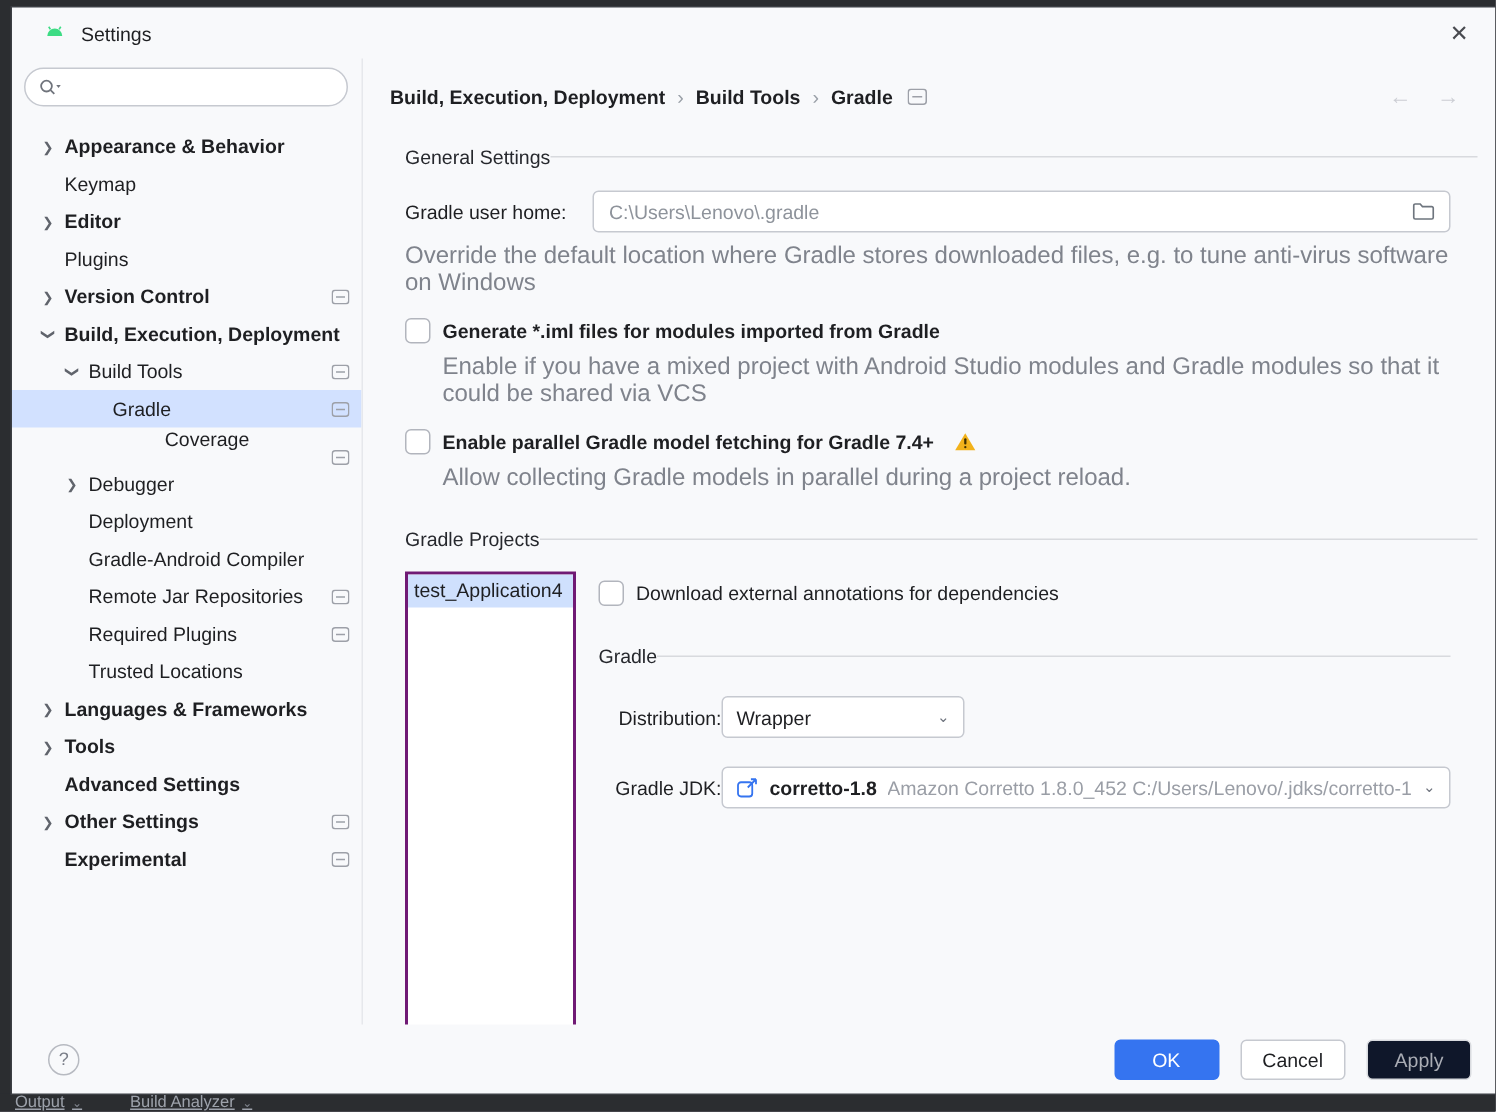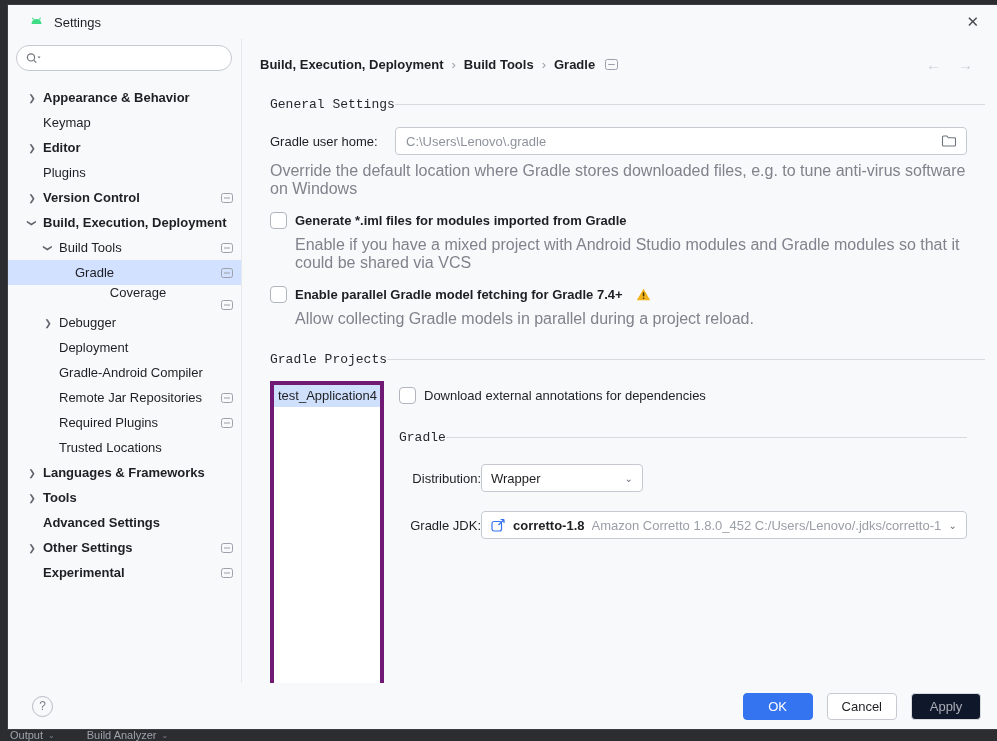--- a/index.html
+++ b/index.html
@@ -2,21 +2,21 @@
 <html><head>
 <meta charset="utf-8">
 <style>
   *{box-sizing:border-box;margin:0;padding:0;}
   html,body{background:#1e1f22;}
   body{font-family:"Liberation Sans",sans-serif;}
   .stage{position:relative;width:997px;height:741px;background:#2b2d30;overflow:hidden;font-size:13px;color:#1e1f22;}
 
   
   .bottom-strip{position:absolute;left:0;bottom:0;width:100%;height:12px;display:flex;align-items:flex-start;gap:32px;padding-left:10px;background:#2b2d30;overflow:hidden;}
-  .ide-tab{display:inline-flex;align-items:flex-end;gap:5px;color:#9da2ab;font-size:11px;line-height:13px;}
+  .ide-tab{display:inline-flex;align-items:flex-end;gap:5px;color:#9da2ab;font-size:11px;line-height:13px;text-decoration:underline;}
   .tab-caret{font-size:8px;color:#7d828b;line-height:13px;}
 
   
   .dialog{position:absolute;left:8px;top:5px;width:989px;height:724px;background:#f8f9fb;display:flex;flex-direction:column;box-shadow:0 0 0 1px #3c3f44;}
   .titlebar{height:34px;display:flex;align-items:center;gap:9px;padding:0 18px 0 20px;flex:0 0 auto;}
   .title{font-size:13px;color:#1e1f22;}
   .close{margin-left:auto;font-size:15px;color:#494b50;cursor:pointer;}
 
   .body{flex:1;display:flex;min-height:0;}
 
@@ -38,38 +38,38 @@
   .content{flex:1;display:flex;flex-direction:column;min-width:0;}
   .breadcrumb-row{display:flex;align-items:center;margin:17px 24px 0 18px;flex:0 0 auto;}
   .breadcrumb{display:flex;align-items:center;}
   .bc-part{font-weight:700;white-space:nowrap;}
   .bc-sep{color:#9aa0a8;margin:0 8px;font-weight:400;}
   .bc-icon{margin-left:10px;display:inline-flex;}
   .nav-arrows{margin-left:auto;display:flex;gap:17px;}
   .nav{font-size:15px;color:#ccced4;}
 
   .settings-scroll{flex:1;padding:0 12px 0 28px;overflow:hidden;}
-  .section-header{display:flex;align-items:center;gap:0;margin-top:24px;color:#26282d;font-family:Liberation Mono, monospace;}
+  .section-header{display:flex;align-items:center;gap:0;margin-top:24px;color:#26282d;}
   .section-header .rule{flex:1;height:1px;background:#d8dade;}
 
   .home-row{margin-top:15px;margin-right:18px;display:flex;align-items:center;}
   .form-label{width:125px;flex:0 0 auto;}
   .textfield{flex:1;height:28px;background:#fff;border:1px solid #c6c9d0;border-radius:4px;display:flex;align-items:center;padding:0 9px 0 10px;gap:8px;}
   .field-text{flex:1;color:#8e939b;white-space:nowrap;overflow:hidden;}
   .hint{color:#7f838c;font-size:16px;margin-top:7px;}
   .hint.indent{margin-left:25px;}
 
   .cb-row{display:flex;align-items:center;gap:8px;margin-top:14px;}
   .checkbox{width:17px;height:17px;background:#fff;border:1px solid #b2b5bd;border-radius:4px;flex:0 0 auto;}
   .cb-label{white-space:nowrap;}
   .cb-label.bold{font-weight:700;}
   .warn{margin-left:5px;display:inline-flex;}
 
   .projects-flex{display:flex;gap:15px;margin-top:14px;}
-  .projects-list{width:114px;height:356px;background:#fff;border:4px solid #701a75;flex:0 0 auto;overflow:hidden;}
+  .projects-list{width:114px;height:356px;background:#fff;border:2px solid #701a75;flex:0 0 auto;overflow:hidden;}
   .project-item{height:22px;line-height:22px;padding:0 4px;white-space:nowrap;overflow:hidden;}
   .project-item.selected{background:#cfe0fd;}
   .proj-right{flex:1;min-width:0;padding-right:18px;}
   .proj-right .cb-row.first{margin-top:6px;}
   .sub-header{margin-top:26px;}
   .field-row{display:flex;align-items:center;margin-top:19px;}
   .form-label2{width:82px;flex:0 0 auto;text-align:right;}
   .combo{height:28px;background:#fff;border:1px solid #c6c9d0;border-radius:4px;display:flex;align-items:center;padding:0 9px;gap:7px;}
   .combo .caret{color:#6c717c;font-size:10px;}
   .dist-combo{width:162px;}

